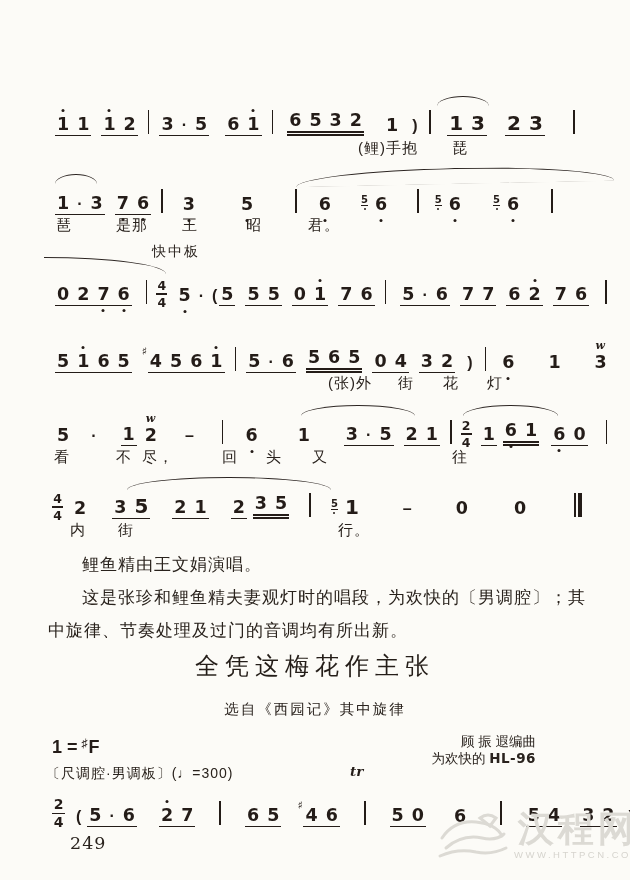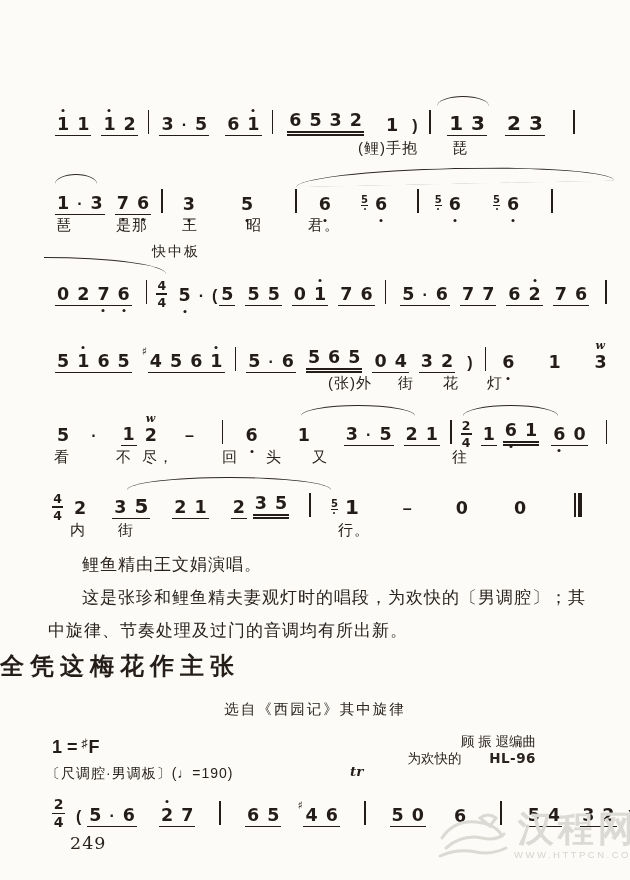--- a/index.html
+++ b/index.html
@@ -46,29 +46,29 @@
   .sl3{left:55px;top:174px;width:42px;height:9px;}
   .sl4{left:44px;top:257px;width:122px;height:16px;border-radius:0 100% 0 0;}
   .sl5{left:301px;top:405px;width:114px;height:10px;}
   .sl6{left:463px;top:405px;width:95px;height:10px;}
   .sl7{left:127px;top:477px;width:204px;height:12px;}
   
   .tempo-mark{position:absolute;left:152px;top:243px;font-size:14px;letter-spacing:2px;color:#2a231e;}
   .paras{position:absolute;left:48px;top:548px;width:540px;font-size:17px;line-height:33px;
          letter-spacing:1px;color:#29221c;}
   .paras p{margin:0;text-indent:2em;}
-  .song-title{position:absolute;left:0;top:650px;width:630px;text-align:left;font-size:24px;
-        font-weight:700;letter-spacing:6px;color:#241d18;}
+  .song-title{position:absolute;left:0;top:650px;width:630px;text-align:center;font-size:24px;
+        font-weight:400;letter-spacing:6px;color:#241d18;}
   .song-sub{position:absolute;left:0;top:700px;width:630px;text-align:center;font-size:14.5px;
         letter-spacing:2px;color:#2a231e;}
   .keysig{position:absolute;left:52px;top:736px;font-size:18px;font-weight:700;color:#241c18;}
   .keysig sup{font-size:12px;vertical-align:6px;margin:0 1px 0 4px;}
   .credits{position:absolute;right:94px;top:733px;text-align:right;font-size:13.5px;line-height:17px;
         color:#2a231e;}
-  .credits b{font-family:"DejaVu Sans",sans-serif;letter-spacing:0.5px;margin-left:24px;}
+  .credits b{font-family:"DejaVu Sans",sans-serif;letter-spacing:0.5px;}
   .modeline{position:absolute;left:46px;top:765px;font-size:14px;letter-spacing:1px;color:#29221c;}
   .trmark{position:absolute;left:350px;top:763px;font:italic 700 13.5px "DejaVu Serif",serif;color:#241c18;}
   .pagenum{position:absolute;left:70px;top:833px;font-size:17.5px;font-family:"DejaVu Serif",serif;
         color:#2a231e;letter-spacing:1px;}
   
   .wm{position:absolute;left:436px;top:808px;display:flex;align-items:center;gap:2px;color:#dad8d2;}
   .wm-text{display:flex;flex-direction:column;align-items:center;}
   .wm-name{font-size:36px;font-weight:700;letter-spacing:4px;line-height:1;color:#dcdad4;}
   .wm-url{font-size:9.5px;letter-spacing:2.5px;color:#d6d4ce;margin-top:2px;}
 </style>
@@ -458,21 +458,21 @@
   <div class="song-title">全凭这梅花作主张</div>
   <div class="song-sub">选自《西园记》其中旋律</div>
 
   <div class="keysig"><span>1 =</span><sup>♯</sup><span>F</span></div>
 
   <div class="credits">
     <div>顾 振 遐编曲</div>
     <div><span>为欢快的</span> <b>HL-96</b></div>
   </div>
 
-  <div class="modeline">〔尺调腔·男调板〕(♩=190)</div>
+  <div class="modeline">〔尺调腔·男调板〕(♩=300)</div>
   <div class="trmark">tr</div>
 
   <div class="mline" style="left:48px;top:795px">
       <span class="ts bigts">
         <b>2</b>
         <i></i>
         <b>4</b>
       </span>
       <span class="grp">
         <span class="sym">(</span>

